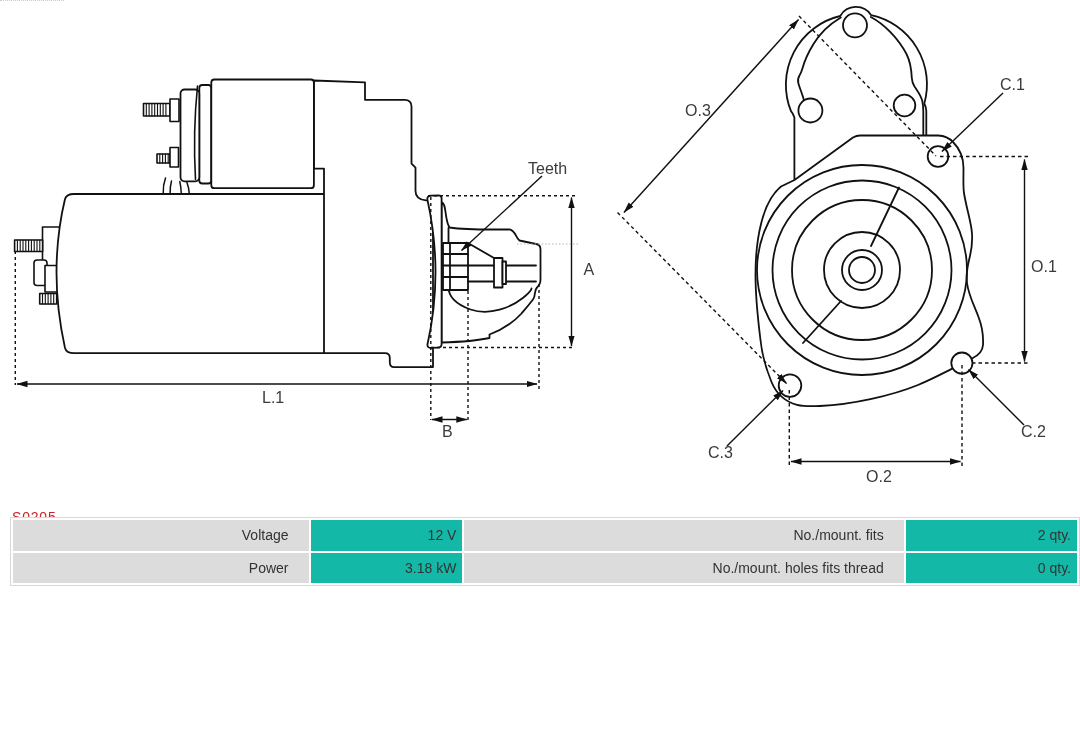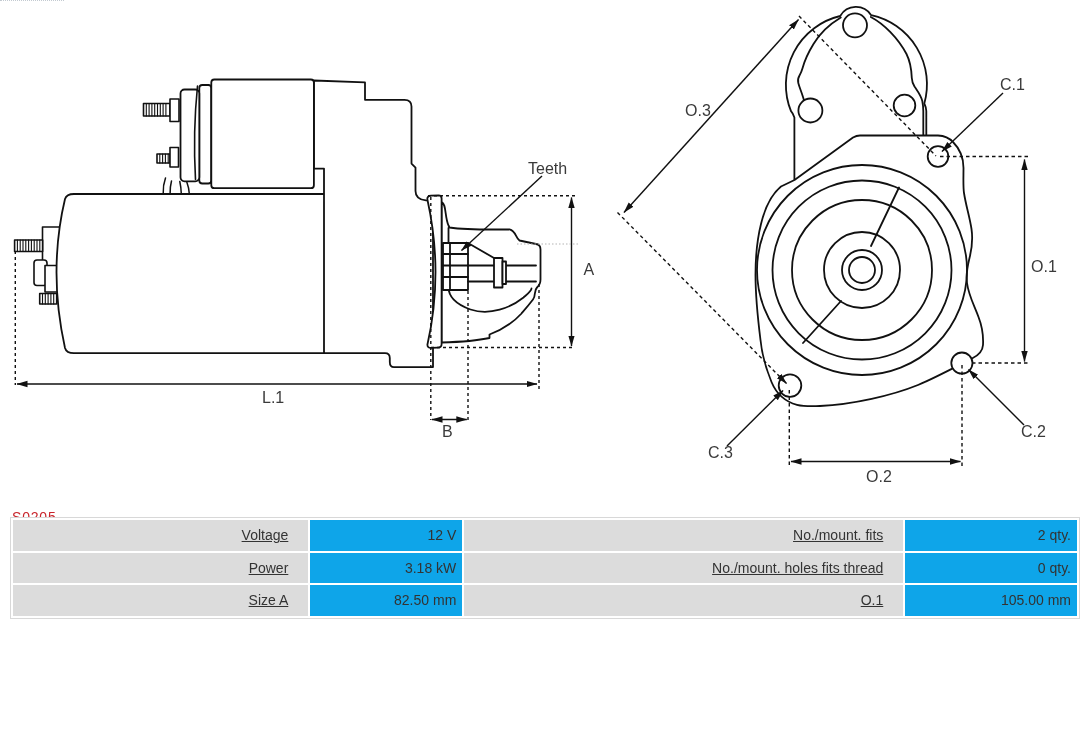--- a/index.html
+++ b/index.html
@@ -2,24 +2,24 @@
 <html><head>
 <meta charset="utf-8">
 <style>
 html,body{margin:0;padding:0;background:#fff;font-family:"Liberation Sans",sans-serif;}
 #page{position:relative;width:1080px;height:753px;overflow:hidden;background:#fff;}
 #topdots{position:absolute;left:0;top:0;width:64px;height:0;border-top:1.5px dotted #b9c1c9;opacity:0.85;}
 #draw{position:absolute;left:0;top:0;}
 #code{position:absolute;left:12px;top:489px;color:#c8242b;font-size:14px;letter-spacing:0.8px;margin-top:20px;}
 table.spec{position:absolute;left:10px;top:517px;border-collapse:separate;border-spacing:2px;background:#fff;border:1px solid #d8d8d8;}
 table.spec td{height:30.6px;font-size:14px;color:#333;text-align:right;vertical-align:middle;}
-td.l{padding:0 20px 0 0;text-decoration:underline;}
+td.l{padding:0 20px 0 0;}
 td.v{padding:0 6px 0 0;}
 td.l{background:#dcdcdc;}
-td.v{background:#0ea5e9;}
+td.v{background:#14b8a6;}
 </style>
 </head>
 <body>
 <div id="page">
 <div id="topdots"></div>
 <svg id="draw" width="1080" height="515" viewBox="0 0 1080 515" fill="none" stroke="none">
 <defs>
 <marker id="ah" orient="auto" markerUnits="userSpaceOnUse" markerWidth="13" markerHeight="9" refX="10.5" refY="4">
 <path d="M0,0.8 L11,4 L0,7.2 Z" fill="#111"></path>
 </marker>
@@ -143,21 +143,15 @@
 <td class="v" style="width:149px">12 V</td>
 <td class="l" style="width:428.5px">No./mount. fits</td>
 <td class="v" style="width:169px">2 qty.</td>
 </tr>
 <tr>
           <td class="l">Power</td>
           <td class="v">3.18 kW</td>
           <td class="l">No./mount. holes fits thread</td>
           <td class="v">0 qty.</td>
         </tr>
-<tr>
-          <td class="l">Size A</td>
-          <td class="v">82.50 mm</td>
-          <td class="l">O.1</td>
-          <td class="v">105.00 mm</td>
-        </tr>
 </tbody>
     </table>
 </div>
 
 </body></html>

